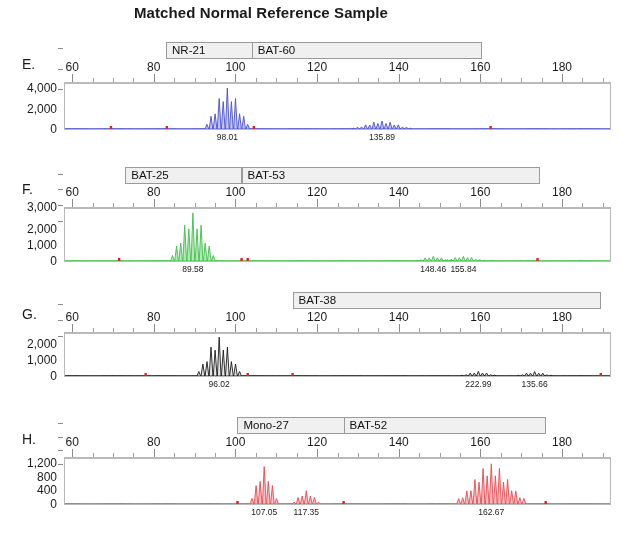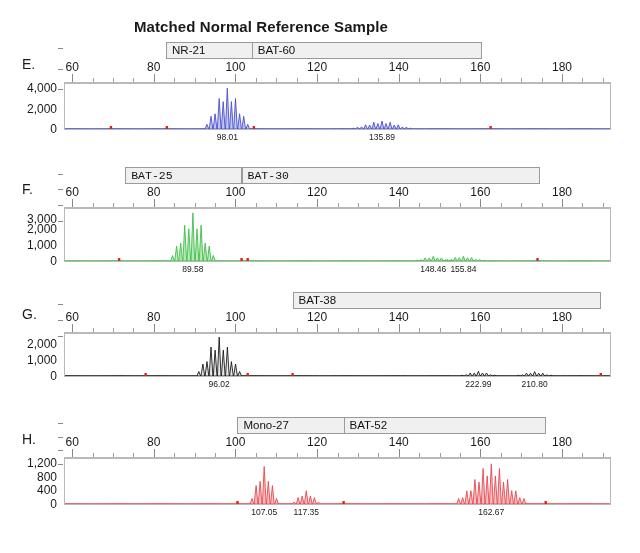--- a/index.html
+++ b/index.html
@@ -5,21 +5,21 @@
   html,body{margin:0;padding:0;}
   body{
     width:640px;height:553px;
     background:#ffffff;
     font-family:"Liberation Sans", sans-serif;
     color:#111;
     overflow:hidden;
     position:relative;
   }
   #title{
-    position:absolute;top:18px;left:0;width:522px;
+    position:absolute;top:4px;left:0;width:522px;
     text-align:center;
     font-size:15px;font-weight:700;letter-spacing:.1px;
     color:#1a1a1a;
   }
   .panel{position:absolute;left:0;width:640px;}
   .panel-letter{
     position:absolute;left:22px;
     font-size:14px;color:#1a1a1a;
   }
   .marker-track{position:absolute;height:17px;}
@@ -132,23 +132,23 @@
       <div class="ylabels" style="left: 0px; top: 40px; width: 57px; height: 48px;">
         <div class="ylabel" style="top: 6.09091px;">4,000</div>
         <div class="ylabel" style="top: 26.5455px;">2,000</div>
         <div class="ylabel" style="top: 47px;">0</div>
       </div>
       <div class="peak-label" style="left: 227.324px; top: 90px;">98.01</div>
       <div class="peak-label" style="left: 381.954px; top: 90px;">135.89</div>
     </div>
     <div class="panel" style="top: 167px;">
       <div class="panel-letter" style="top: 14px;">F.</div>
-      <div class="marker-track" style="top: 0px; left: 0px; width: 625px; font-family: Liberation Mono, monospace;">
+      <div class="marker-track" style="top: 0px; left: 0px; width: 625px;">
         <div class="marker-box" style="left: 125.231px; width: 116.34px;">BAT-25</div>
-        <div class="marker-box" style="left: 241.571px; width: 297.993px;">BAT-30</div>
+        <div class="marker-box" style="left: 241.571px; width: 297.993px;">BAT-53</div>
       </div>
       <div class="axis" style="top: 18px; left: 0px; width: 640px;">
         <div class="tick-label" style="left: 72.1642px;">60</div>
         <div class="tick-label" style="left: 153.806px;">80</div>
         <div class="tick-label" style="left: 235.448px;">100</div>
         <div class="tick-label" style="left: 317.09px;">120</div>
         <div class="tick-label" style="left: 398.731px;">140</div>
         <div class="tick-label" style="left: 480.373px;">160</div>
         <div class="tick-label" style="left: 562.015px;">180</div>
         <div class="tick-major" style="left: 72.1642px;"></div>
@@ -187,21 +187,21 @@
           <rect x="175.37089552238805" y="49" width="2.4" height="3" fill="#e02020"></rect>
           <rect x="181.4940298507463" y="49" width="2.4" height="3" fill="#e02020"></rect>
           <rect x="471.3223880597015" y="49" width="2.4" height="3" fill="#e02020"></rect>
         </svg>
       </div>
       <div class="ytick" style="left: 58px; top: 6.72727px;"></div>
       <div class="ytick" style="left: 58px; top: 22.4848px;"></div>
       <div class="ytick" style="left: 58px; top: 38.2424px;"></div>
       <div class="ytick" style="left: 58px; top: 54px;"></div>
       <div class="ylabels" style="left: 0px; top: 40px; width: 57px; height: 55px;">
-        <div class="ylabel" style="top: 12px; text-align: right;">3,000</div>
+        <div class="ylabel" style="top: 0; text-align: right;">3,000</div>
         <div class="ylabel" style="top: 22.4848px;">2,000</div>
         <div class="ylabel" style="top: 38.2424px;">1,000</div>
         <div class="ylabel" style="top: 54px;">0</div>
       </div>
       <div class="peak-label" style="left: 192.912px; top: 97px;">89.58</div>
       <div class="peak-label" style="left: 433.266px; top: 97px;">148.46</div>
       <div class="peak-label" style="left: 463.392px; top: 97px;">155.84</div>
     </div>
     <div class="panel" style="top: 292px;">
       <div class="panel-letter" style="top: 14px;">G.</div>
@@ -257,21 +257,21 @@
       <div class="ytick" style="left: 58px; top: 11.6923px;"></div>
       <div class="ytick" style="left: 58px; top: 27.8462px;"></div>
       <div class="ytick" style="left: 58px; top: 44px;"></div>
       <div class="ylabels" style="left: 0px; top: 40px; width: 57px; height: 45px;">
         <div class="ylabel" style="top: 11.6923px;">2,000</div>
         <div class="ylabel" style="top: 27.8462px;">1,000</div>
         <div class="ylabel" style="top: 44px;">0</div>
       </div>
       <div class="peak-label" style="left: 219.201px; top: 87px;">96.02</div>
       <div class="peak-label" style="left: 478.373px; top: 87px;">222.99</div>
-      <div class="peak-label" style="left: 534.624px; top: 87px;">210.80</div>
+      <div class="peak-label" style="left: 534.624px; top: 87px;">135.66</div>
     </div>
     <div class="panel" style="top: 417px;">
       <div class="panel-letter" style="top: 14px;">H.</div>
       <div class="marker-track" style="top: 0px; left: 0px; width: 640px;">
         <div class="marker-box" style="left: 237.489px; width: 122px;">Mono-27</div>
         <div class="marker-box" style="left: 343.623px; width: 202.063px;">BAT-52</div>
       </div>
       <div class="axis" style="top: 18px; left: 0px; width: 640px;">
         <div class="tick-label" style="left: 72.1642px;">60</div>
         <div class="tick-label" style="left: 153.806px;">80</div>

